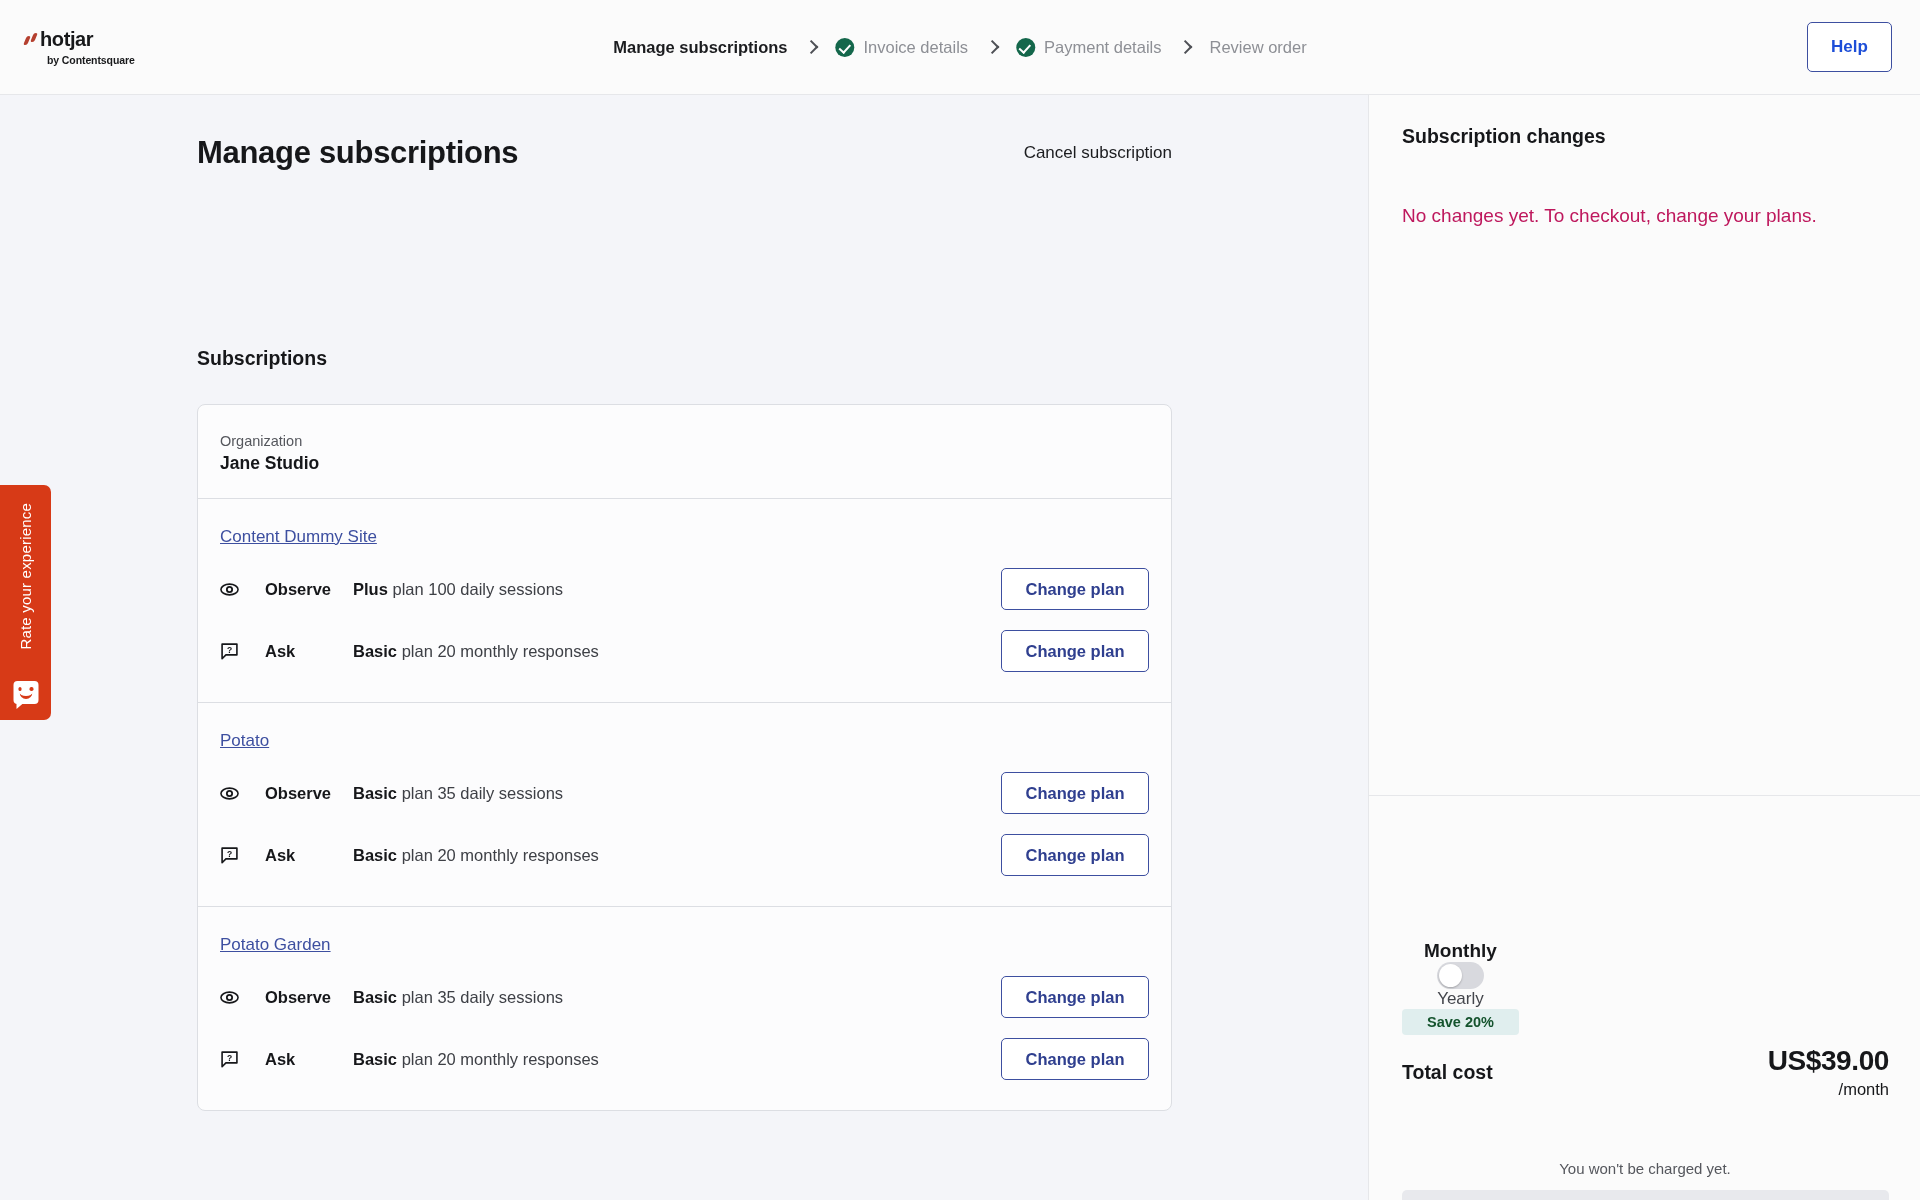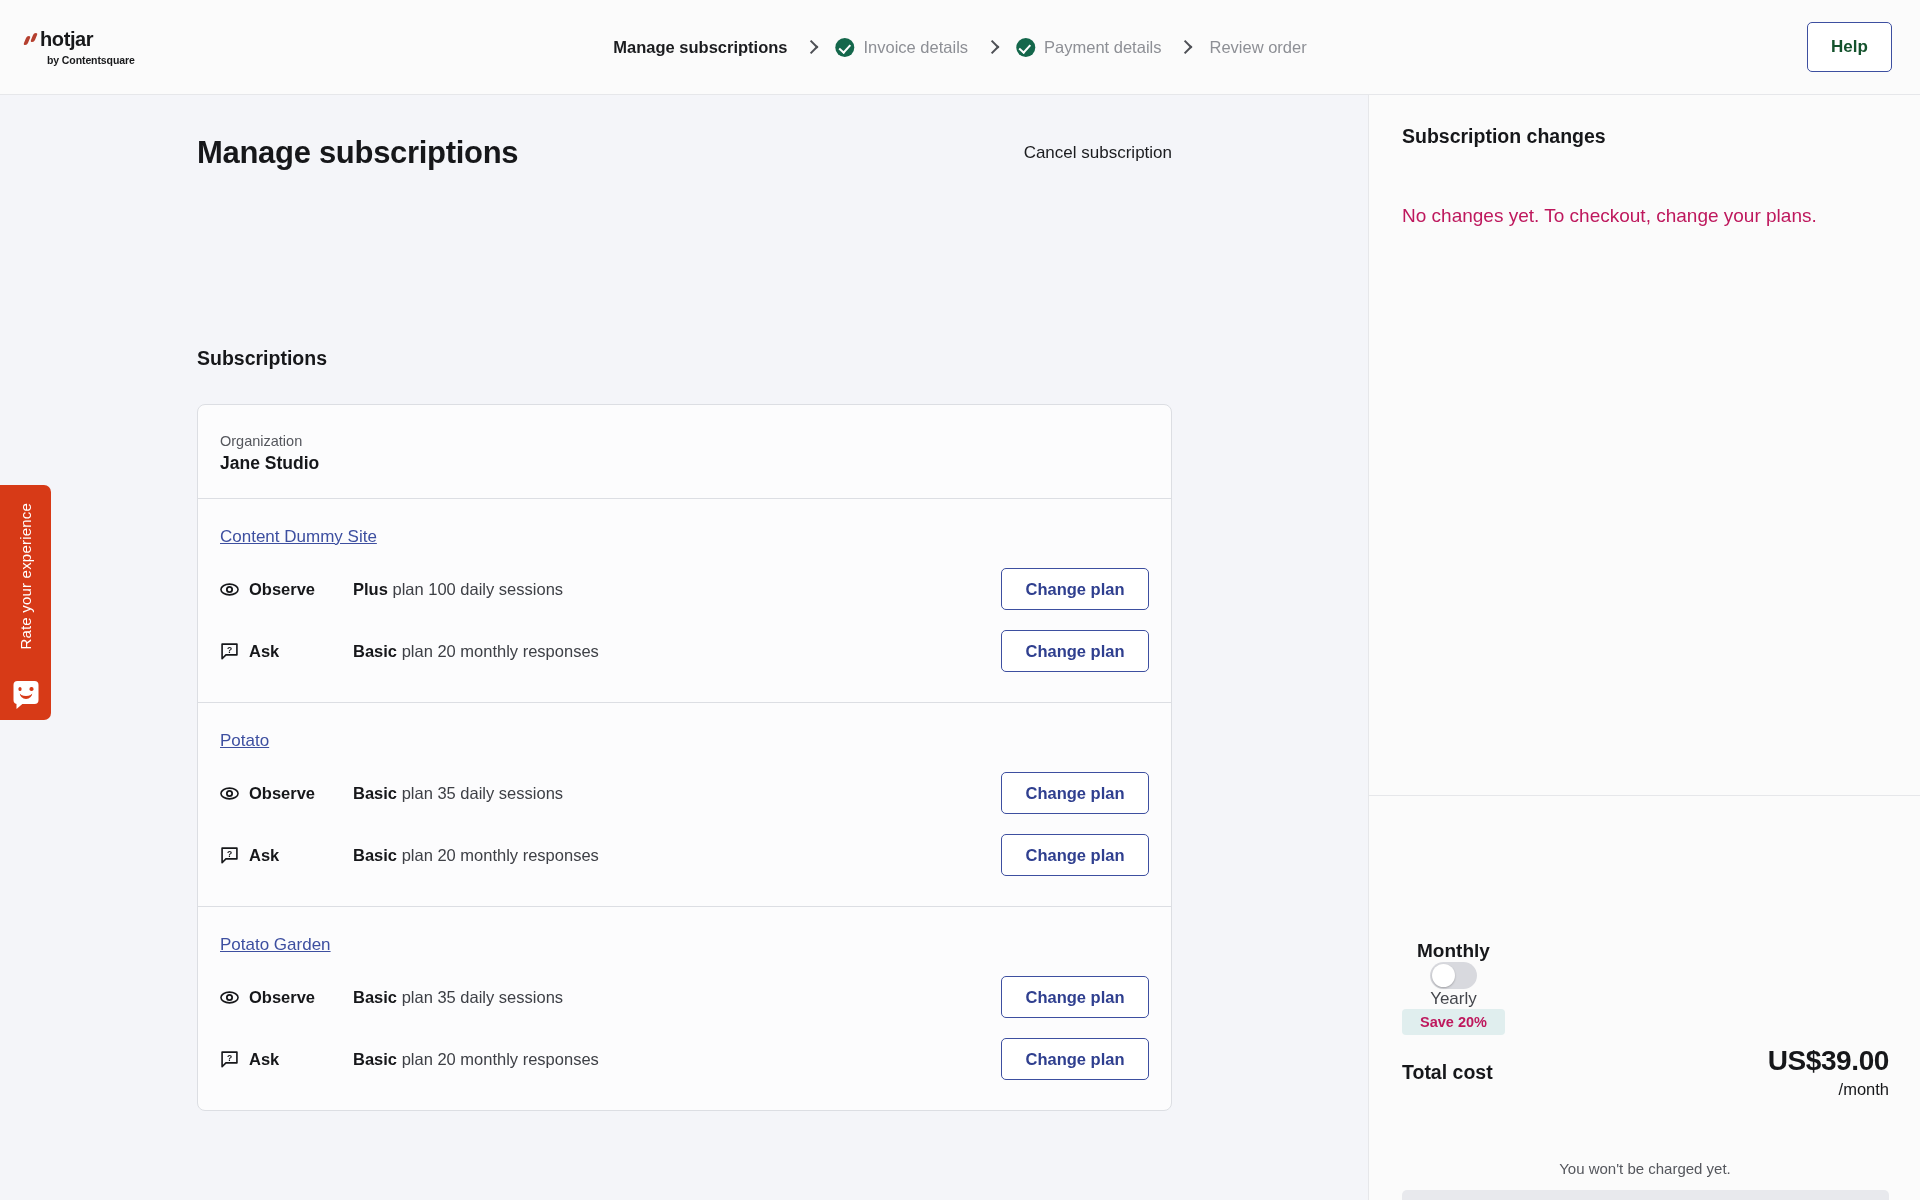--- a/index.html
+++ b/index.html
@@ -57,21 +57,21 @@
   }
   .check-badge::after {
     content: ""; position: absolute; left: 5.5px; top: 4.4px;
     width: 5px; height: 9px;
     border-right: 2px solid #fff; border-bottom: 2px solid #fff;
     transform: rotate(42deg);
   }
   .help-btn {
     position: absolute; right: 28px; top: 22px;
     width: 85px; height: 50px; border: 1.6px solid #3d4fa0; border-radius: 5px;
-    background: #fff; color: #14532d; font-size: 17px; font-weight: 700;
+    background: #fff; color: #1d4ed8; font-size: 17px; font-weight: 700;
     display: flex; align-items: center; justify-content: center; cursor: pointer;
     font-family: "Liberation Sans", sans-serif;
   }
 
   
   .main {
     position: absolute; left: 0; top: 95px; width: 1368px; height: 1105px;
     background: #f4f5f9; overflow: hidden;
   }
   .rightpanel {
@@ -107,21 +107,21 @@
   .site-block:last-child { border-bottom: none; }
   .site-link {
     font-size: 17px; color: #3d4fa0; text-decoration: underline;
     cursor: pointer; display: inline-block; margin-bottom: 17px;
   }
   .plan-row {
     display: flex; align-items: center; height: 50px; margin-bottom: 12px;
   }
   .plan-row:last-child { margin-bottom: 0; }
   .plan-type {
-    display: flex; align-items: center; gap: 10px;
+    display: flex; align-items: center; gap: 26px;
     width: 133px; flex: none;
     font-size: 16.5px; font-weight: 700; color: #16171a;
   }
   .plan-desc { font-size: 16.5px; color: #3e4046; flex: 1; }
   .plan-desc b { color: #16171a; font-weight: 700; }
 
   .eye-icon { width: 19px; height: 19px; flex: none; display: block; }
   .ask-icon { width: 19px; height: 19px; flex: none; display: block; }
 
   .change-btn {
@@ -154,22 +154,22 @@
   .switch {
     width: 47px; height: 27px; border-radius: 14px; background: #d8d9de;
     position: relative; cursor: pointer; flex: none;
   }
   .switch .knob {
     position: absolute; left: 2px; top: 2px; width: 23px; height: 23px;
     border-radius: 50%; background: #fff;
     box-shadow: 0 1px 2px rgba(0,0,0,0.25);
   }
   .save-badge {
-    background: #e0eeee; color: #be185d; font-size: 14.5px; font-weight: 700;
-    padding: 5px 18px; border-radius: 4px; cursor: pointer;
+    background: #e0eeee; color: #14532d; font-size: 14.5px; font-weight: 700;
+    padding: 5px 25px; border-radius: 4px; cursor: pointer;
   }
   .total-row {
     position: absolute; left: 33px; top: 950px; width: 487px;
     display: flex; align-items: center; justify-content: space-between;
   }
   .total-label { font-size: 19.5px; font-weight: 700; color: #16171a; }
   .total-price { text-align: right; }
   .total-amount { font-size: 28px; font-weight: 700; color: #16171a; letter-spacing: -0.4px; }
   .total-period { font-size: 16.5px; color: #16171a; margin-top: 3px; }
   .charge-note {

